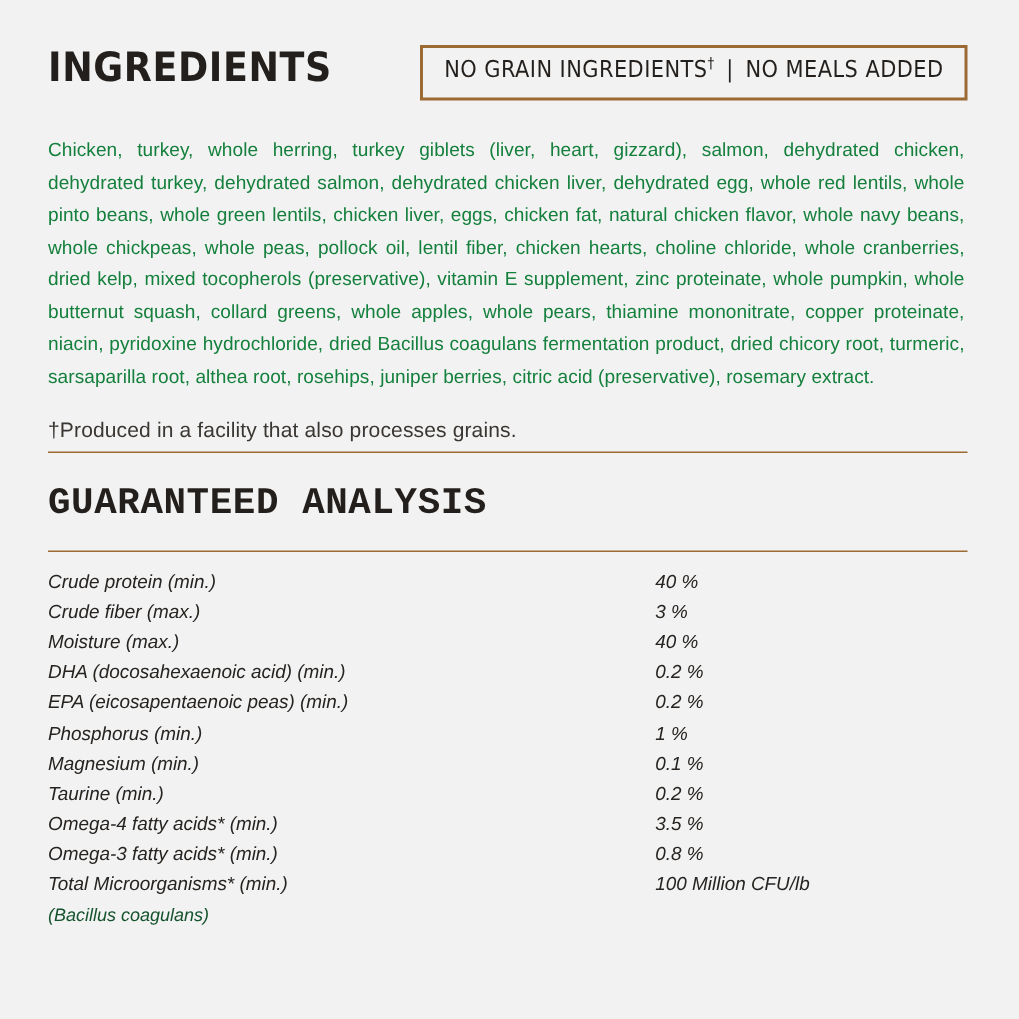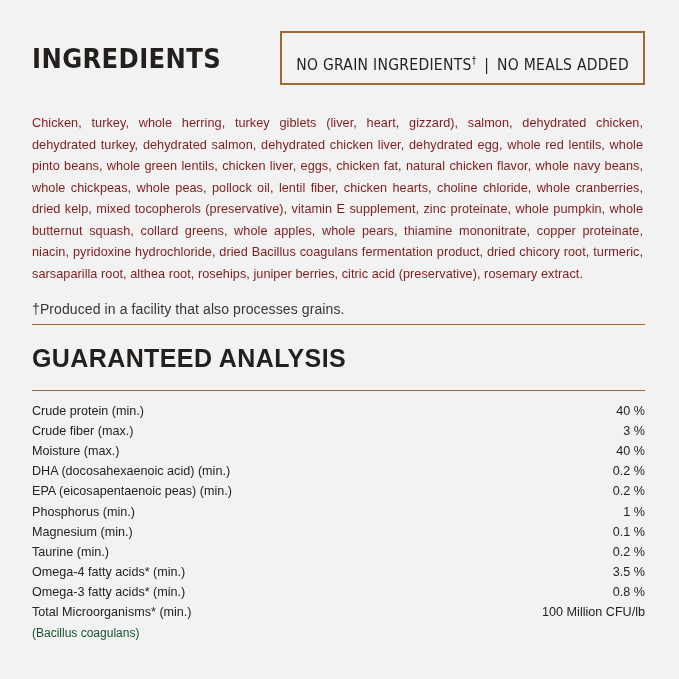--- a/index.html
+++ b/index.html
@@ -18,106 +18,107 @@
     position: relative;
     width: 679px;
     height: 679px;
     box-sizing: border-box;
     padding: 30px 34px 0 32px;
   }
 
   
   .head-row {
     display: flex;
-    align-items: center;
+    align-items: flex-start;
     justify-content: space-between;
     height: 56px;
   }
   .section-title {
     font-family: "DejaVu Sans Condensed", "Liberation Sans", sans-serif;
     font-size: 27px;
     font-weight: bold;
     letter-spacing: 0.4px;
     color: #231f1c;
     text-transform: uppercase;
     white-space: nowrap;
   }
   .no-grain-box {
     border: 2px solid #9c6b33;
-    padding: 23px 14px 10px 14px;
+    padding: 6px 14px 10px 14px;
     font-size: 15.5px;
     letter-spacing: 0.3px;
     color: #231f1c;
     white-space: nowrap;
     line-height: 1;
     text-transform: uppercase;
     font-family: "DejaVu Sans Condensed", "Liberation Sans", sans-serif;
   }
   .no-grain-box .sep {
     color: #231f1c;
     padding: 0 3px;
   }
   .sup {
     font-size: 10px;
     vertical-align: super;
   }
 
   
   .ingredients-text {
-    margin-top: 27px;
+    margin-top: 4px;
     font-size: 12.7px;
     line-height: 21.5px;
     text-align: justify;
-    color: #7f1d1d;
+    color: #15803d;
     letter-spacing: 0.05px;
     padding-right: 2px;
   }
 
   .footnote {
     margin-top: 16px;
     font-size: 14px;
     color: #3a3632;
     letter-spacing: 0.1px;
   }
 
   .rule {
     border: 0;
     border-top: 1px solid #9c6b33;
     margin: 7px 0 0 0;
   }
 
   
   .ga-title {
     margin-top: 19px;
-    font-family: Liberation Sans, sans-serif;
+    font-family: Liberation Mono, monospace;
     font-size: 25px;
     font-weight: bold;
     letter-spacing: 0.4px;
     text-transform: uppercase;
     color: #231f1c;
   }
   .ga-rule {
     border: 0;
     border-top: 1px solid #9c6b33;
     margin: 17px 0 0 0;
   }
   .ga-table {
     width: 100%;
     border-collapse: collapse;
     margin-top: 10px;
     font-size: 12.6px;
     color: #262320;
+    font-style: italic;
   }
   .ga-table td {
     padding: 2.6px 0;
     vertical-align: top;
     line-height: 15px;
   }
   .ga-table td.value {
-    text-align: right;
+    text-align: left;
     white-space: nowrap;
   }
   .ga-note {
     font-size: 12px;
     color: #14532d;
     padding-top: 2px;
   }
 </style>
 </head>
 <body>

